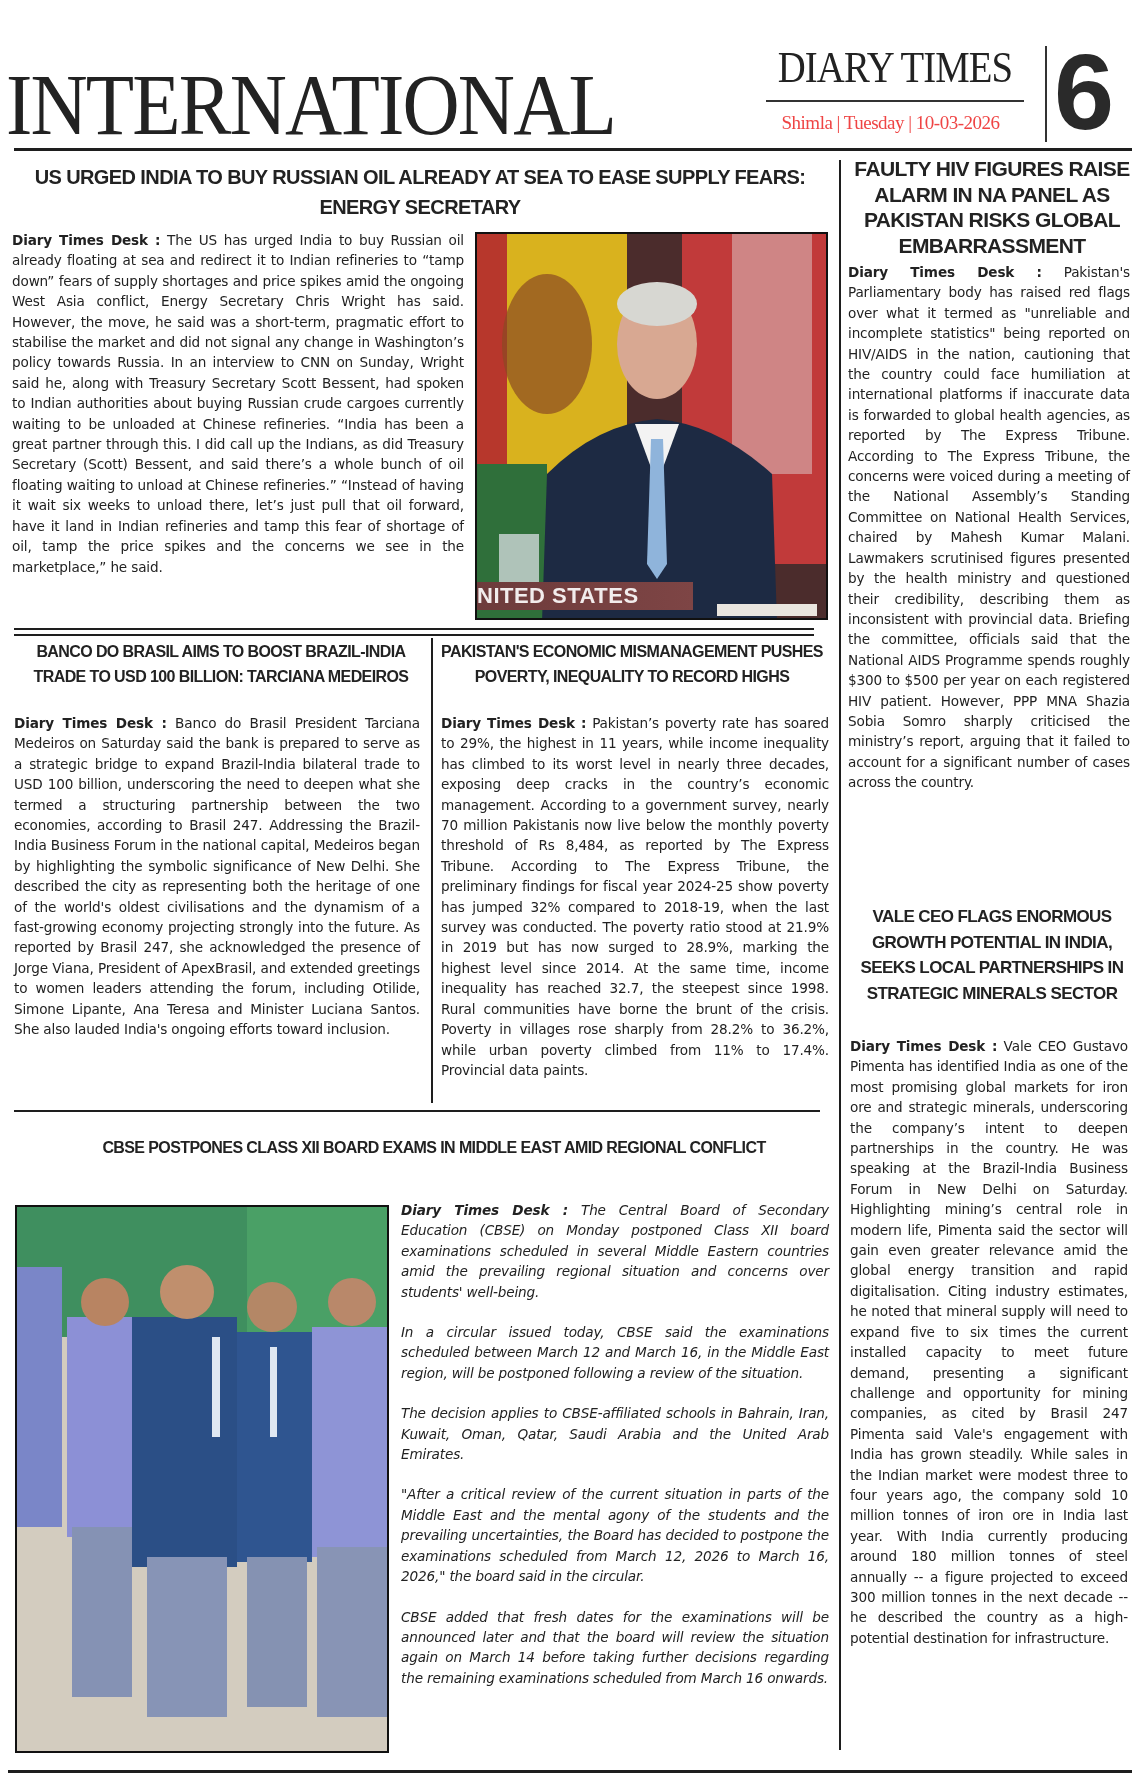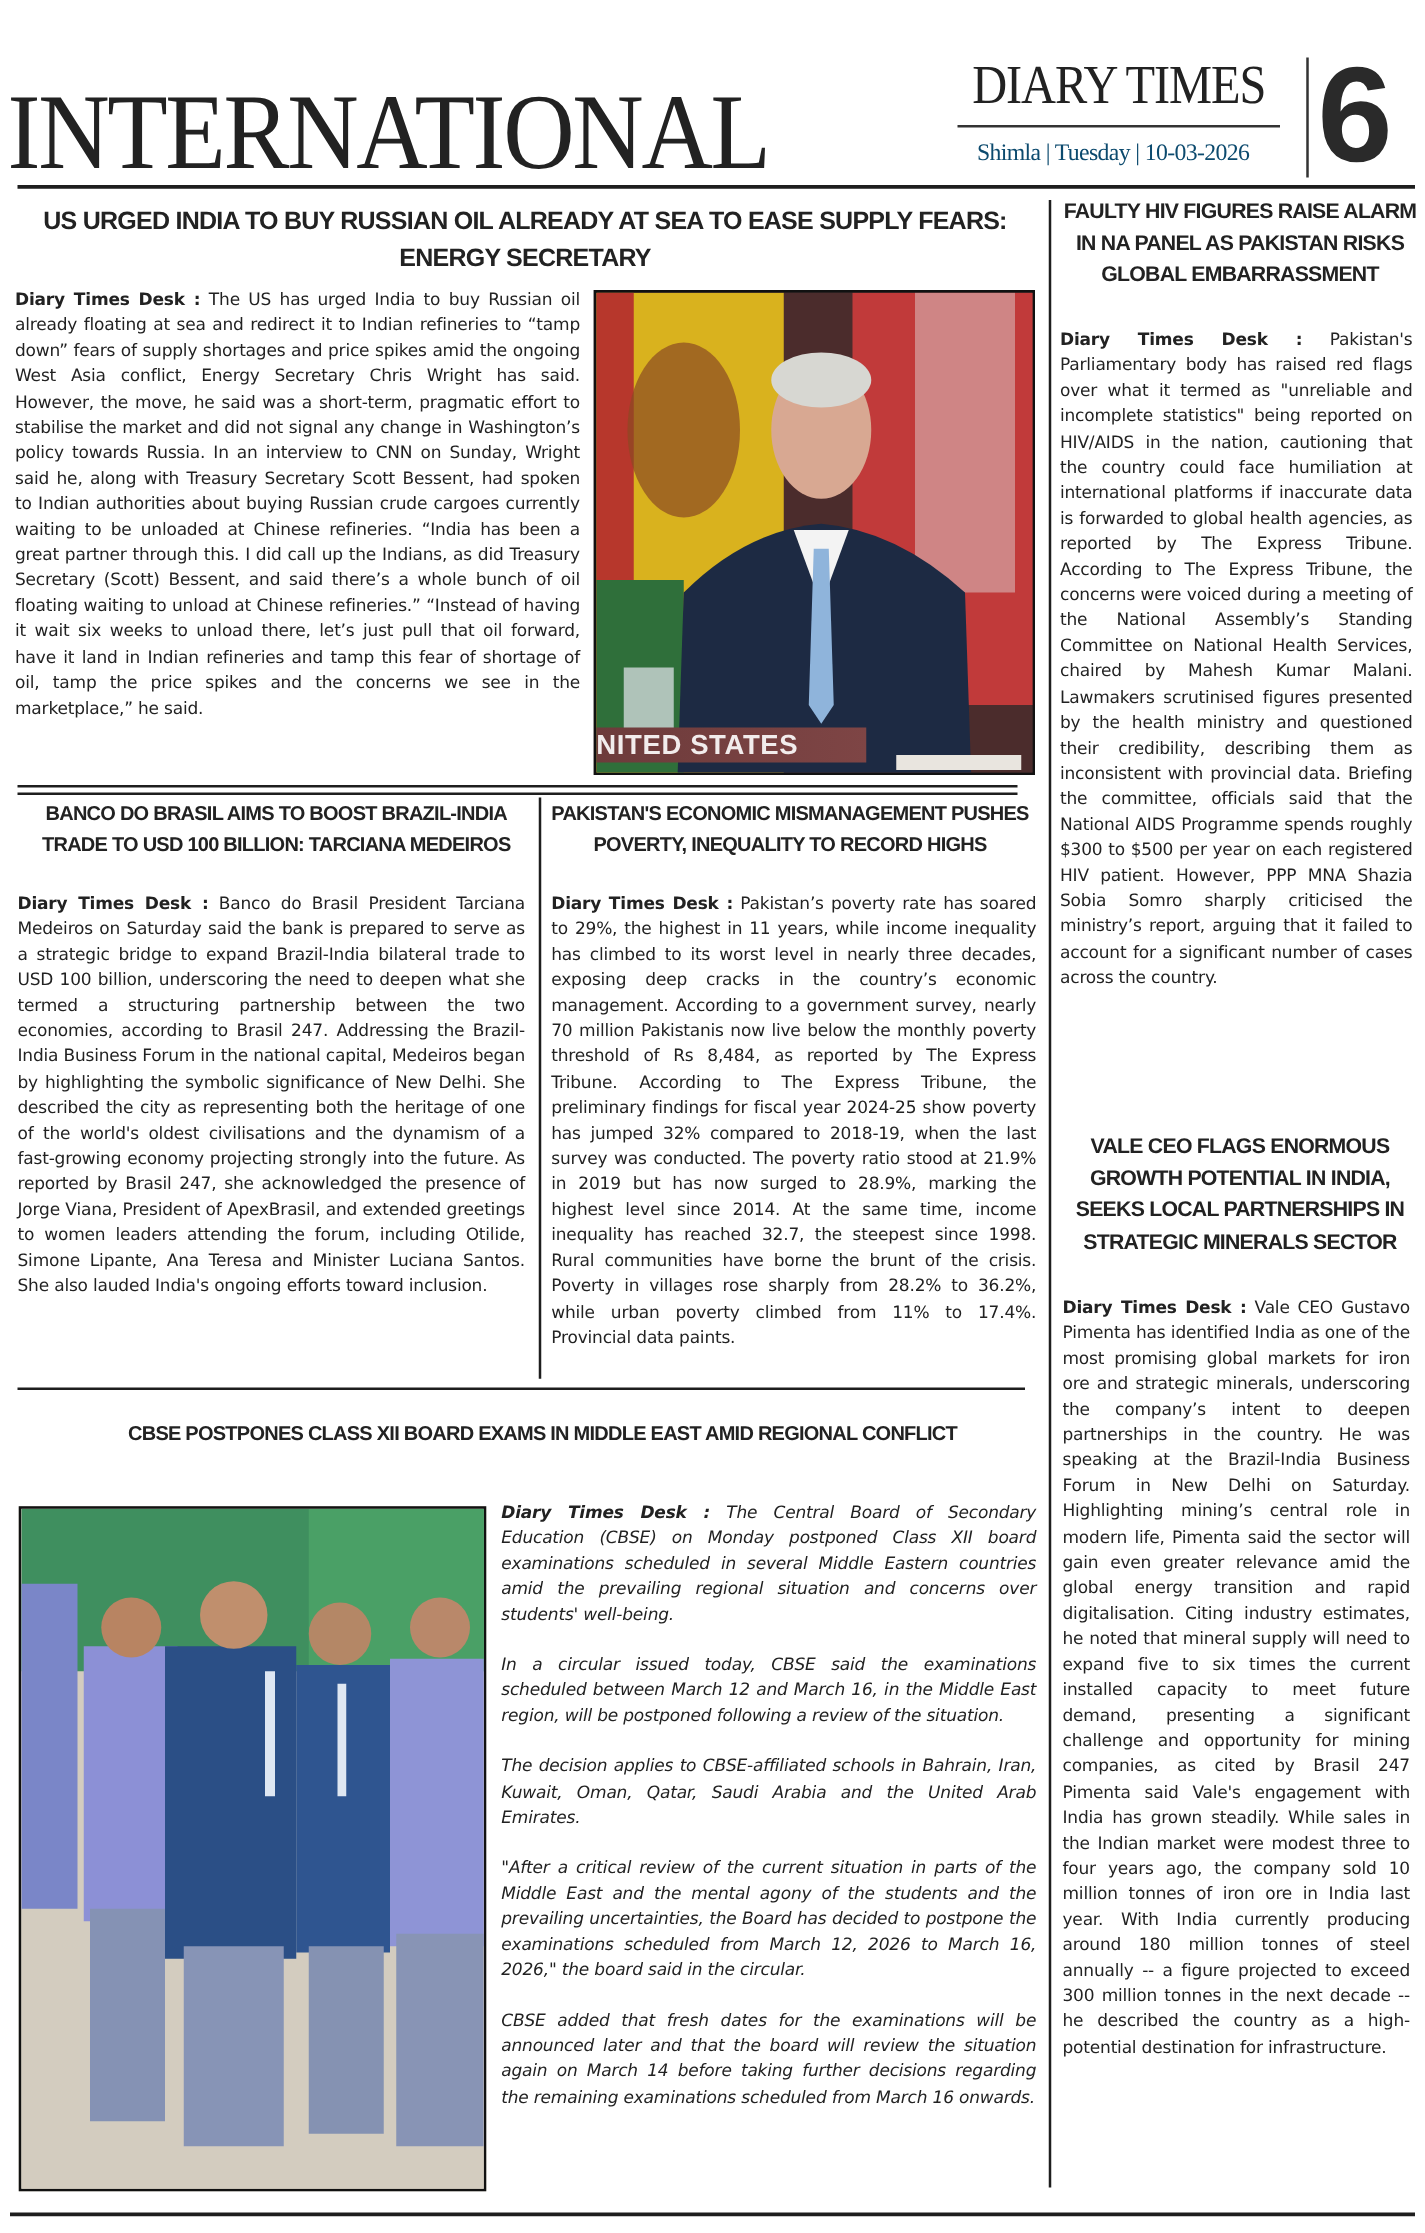--- a/index.html
+++ b/index.html
@@ -16,21 +16,21 @@
   .brand {
     position: absolute; left: 760px; top: 44px; width: 270px; text-align: center;
     font-family: "Liberation Serif", "DejaVu Serif", serif;
     font-size: 44px; line-height: 48px; color: #222; letter-spacing: -1px;
     transform: scaleX(0.88); transform-origin: center top;
   }
   .brand-rule { position: absolute; left: 766px; top: 100px; width: 258px; height: 2px; background: #333; }
   .dateline {
     position: absolute; left: 748px; top: 110px; width: 285px; text-align: center;
     font-family: "Liberation Serif", "DejaVu Serif", serif;
-    font-size: 19px; line-height: 26px; color: #0c4a6e; letter-spacing: -0.5px;
+    font-size: 19px; line-height: 26px; color: #ef4444; letter-spacing: -0.5px;
   }
   .vsep { position: absolute; left: 1045px; top: 46px; width: 2px; height: 96px; background: #333; }
   .page-num {
     position: absolute; left: 1054px; top: 38px; width: 80px;
     font-family: "Liberation Sans", "DejaVu Sans", sans-serif; font-weight: bold;
     font-size: 108px; line-height: 108px; color: #2a2a2a;
   }
   .rule { position: absolute; background: #1e1e1e; }
 
   .headline {
@@ -94,21 +94,21 @@
       <path d="M158 190 L180 250 L202 190 Z" fill="#f3f3f3"></path>
       <path d="M174 205 L186 205 L190 330 L180 345 L170 330 Z" fill="#8fb4db"></path>
       <rect x="22" y="300" width="40" height="55" fill="#cfd8da" opacity="0.8"></rect>
       <rect x="240" y="370" width="100" height="12" fill="#e9e5df"></rect>
     </svg>
     <div class="caption-plate">NITED STATES</div>
   </div>
 </article>
 
 <article>
-  <h2 class="headline" style="left:848px; top:156px; width:288px; font-size:17px; line-height:25.5px;">FAULTY HIV FIGURES RAISE ALARM IN NA PANEL AS PAKISTAN RISKS GLOBAL EMBARRASSMENT</h2>
+  <h2 class="headline" style="left:848px; top:156px; width:288px; font-size:21px; line-height:25.5px;">FAULTY HIV FIGURES RAISE ALARM IN NA PANEL AS PAKISTAN RISKS GLOBAL EMBARRASSMENT</h2>
   <div class="body-text" style="left:848px; top:262px; width:282px;">
     <span class="desk">Diary Times Desk :</span><span>    Pakistan's Parliamentary body has raised red flags over what it termed as "unreliable and incomplete statistics" being reported on HIV/AIDS in the nation, cautioning that the country could face humiliation at international platforms if inaccurate data is forwarded to global health agencies, as reported by The Express Tribune. According to The Express Tribune, the concerns were voiced during a meeting of the National Assembly’s Standing Committee on National Health Services, chaired by Mahesh Kumar Malani. Lawmakers scrutinised figures presented by the health ministry and questioned their credibility, describing them as inconsistent with provincial data. Briefing the committee, officials said that the National AIDS Programme spends roughly $300 to $500 per year on each registered HIV patient. However, PPP MNA Shazia Sobia Somro sharply criticised the ministry’s report, arguing that it failed to account for a significant number of cases across the country.</span>
   </div>
 </article>
 
 <article>
   <h2 class="headline" style="left:16px; top:640px; width:410px; font-size:16px; line-height:24.5px;">BANCO DO BRASIL AIMS TO BOOST BRAZIL-INDIA TRADE TO USD 100 BILLION: TARCIANA MEDEIROS</h2>
   <div class="body-text" style="left:14px; top:713px; width:406px;">
     <span class="desk">Diary Times Desk :</span><span> Banco do Brasil President Tarciana Medeiros on Saturday said the bank is prepared to serve as a strategic bridge to expand Brazil-India bilateral trade to USD 100 billion, underscoring the need to deepen what she termed a structuring partnership between the two economies, according to Brasil 247. Addressing the Brazil-India Business Forum in the national capital, Medeiros began by highlighting the symbolic significance of New Delhi. She described the city as representing both the heritage of one of the world's oldest civilisations and the dynamism of a fast-growing economy projecting strongly into the future. As reported by Brasil 247, she acknowledged the presence of Jorge Viana, President of ApexBrasil, and extended greetings to women leaders attending the forum, including Otilide, Simone Lipante, Ana Teresa and Minister Luciana Santos. She also lauded India's ongoing efforts toward inclusion.</span>
   </div>

